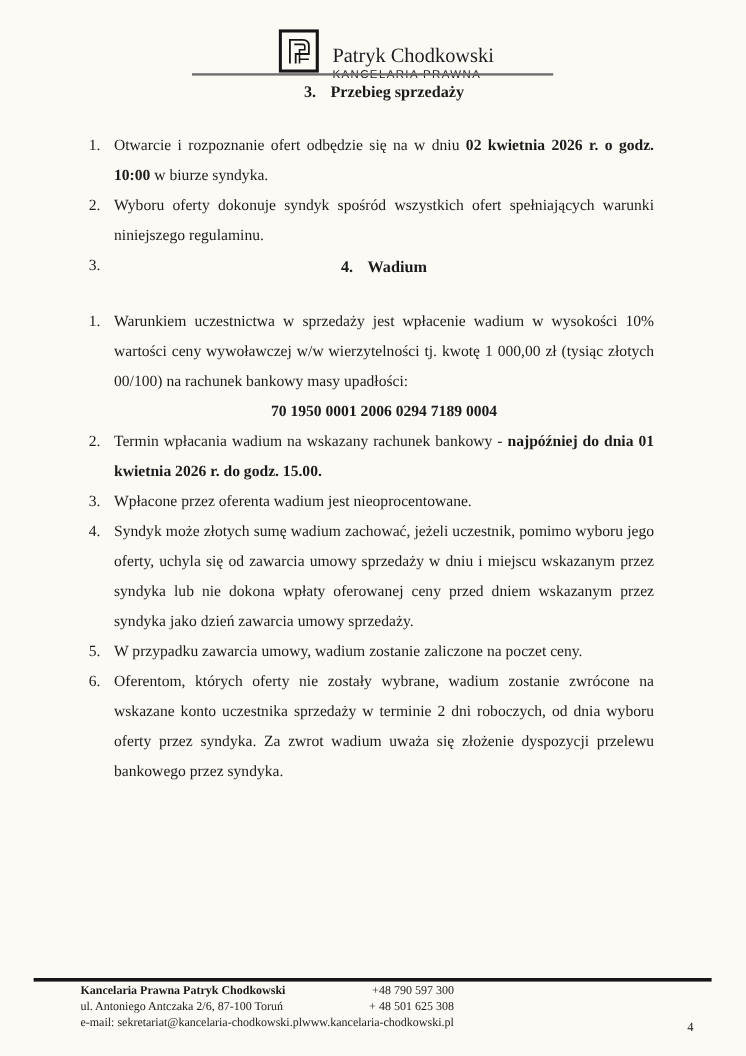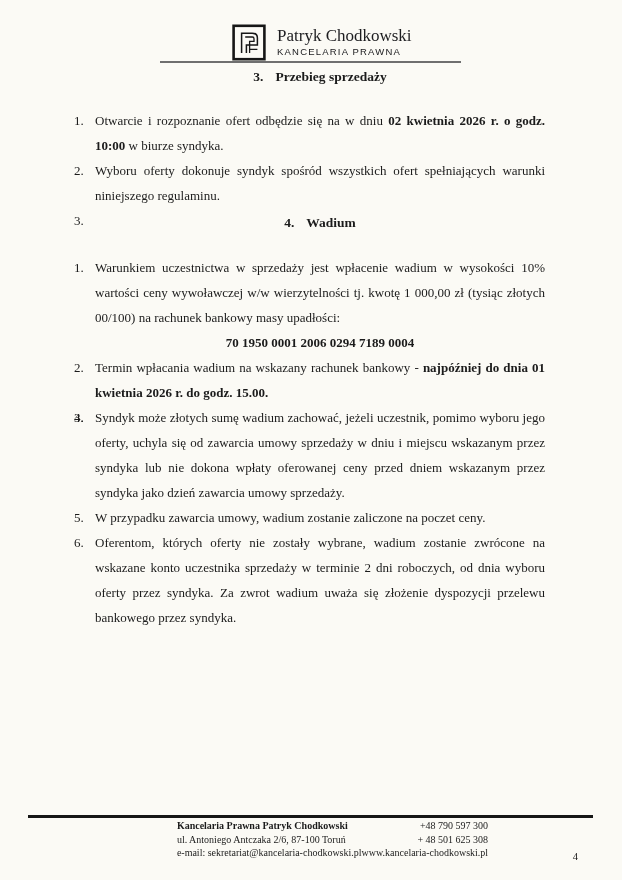--- a/index.html
+++ b/index.html
@@ -7,42 +7,42 @@
     position:relative;width:622px;height:880px;margin:0 auto;
     background:#fbfaf5;color:#1b1b1b;
     font-family:"Liberation Serif", serif;overflow:hidden;
   }
 
   
   .header{position:absolute;top:0;left:0;width:622px;height:64px;}
   .logo{position:absolute;left:232px;top:24px;width:34px;height:37px;color:#161616;}
   .logo svg{display:block;width:100%;height:100%;}
   .brand{position:absolute;left:277px;top:26px;}
-  .brand-name{font-size:17px;line-height:19px;color:#1d1d20;}
+  .brand-name{font-size:17px;line-height:19px;color:#1d1d20;margin-top:11px;}
   .brand-sub{font-family:"Liberation Sans", sans-serif;font-weight:normal;
              font-size:9.5px;letter-spacing:1.2px;margin-top:1px;color:#19191c;}
   .header-rule{position:absolute;left:160px;top:61px;width:301px;height:2px;background:#6f6f6f;}
 
   
   .content{position:absolute;top:64px;left:95px;width:450px;font-size:13px;line-height:25px;}
   .sec-heading{text-align:center;font-weight:bold;font-size:13.5px;line-height:25px;}
   .sec-heading .sec-num{margin-right:12px;}
   .h3{}
   .h4{margin-top:2px;}
   .list{margin-top:19px;}
   .list-4{margin-top:20px;}
   .item{position:relative;text-align:justify;}
   .item .num{position:absolute;left:-21px;top:0;}
   .item .bold{font-weight:bold;}
   .bank-line{text-align:center;font-weight:bold;}
 
   
   .footer-rule{position:absolute;left:28px;top:815px;width:565px;height:2.5px;background:#161616;}
   .footer{position:absolute;left:67px;top:819px;width:483px;
-          font-size:10px;line-height:13.5px;display:flex;justify-content:center;margin-left:24px;}
+          font-size:10px;line-height:13.5px;display:flex;justify-content:flex-start;}
   .f-left .firm{font-weight:bold;}
   .f-right{text-align:right;}
   .page-num{position:absolute;top:851px;right:44px;font-size:10.5px;}
 </style>
 </head>
 <body>
 
 <div class="page">
 
   <div class="header">
@@ -72,21 +72,21 @@
         <div class="item"><span class="num">3.</span></div>
       </div>
 
     <div class="sec-heading h4">
       <span class="sec-num">4.</span><span>Wadium</span>
     </div>
     <div class="list list-4">
         <div class="item"><span class="num">1.</span><span>Warunkiem uczestnictwa w sprzedaży jest wpłacenie wadium w wysokości 10% wartości ceny wywoławczej w/w wierzytelności tj. kwotę 1 000,00 zł (tysiąc złotych 00/100) na rachunek bankowy masy upadłości:</span></div>
         <div class="bank-line">70 1950 0001 2006 0294 7189 0004</div>
         <div class="item"><span class="num">2.</span><span>Termin wpłacania wadium na wskazany rachunek bankowy - </span><span class="bold">najpóźniej do dnia 01 kwietnia 2026 r. do godz. 15.00.</span></div>
-        <div class="item"><span class="num">3.</span></div>
+        <div class="item"><span class="num">3.</span><span>Wpłacone przez oferenta wadium jest nieoprocentowane.</span></div>
         <div class="item"><span class="num">4.</span><span>Syndyk może złotych sumę wadium zachować, jeżeli uczestnik, pomimo wyboru jego oferty, uchyla się od zawarcia umowy sprzedaży w dniu i miejscu wskazanym przez syndyka lub nie dokona wpłaty oferowanej ceny przed dniem wskazanym przez syndyka jako dzień zawarcia umowy sprzedaży.</span></div>
         <div class="item"><span class="num">5.</span><span>W przypadku zawarcia umowy, wadium zostanie zaliczone na poczet ceny.</span></div>
         <div class="item"><span class="num">6.</span><span>Oferentom, których oferty nie zostały wybrane, wadium zostanie zwrócone na wskazane konto uczestnika sprzedaży w terminie 2 dni roboczych, od dnia wyboru oferty przez syndyka. Za zwrot wadium uważa się złożenie dyspozycji przelewu bankowego przez syndyka.</span></div>
       </div>
 
   </div>
 
   <div class="footer-rule"></div>
   <div class="footer">
     <div class="f-left">

